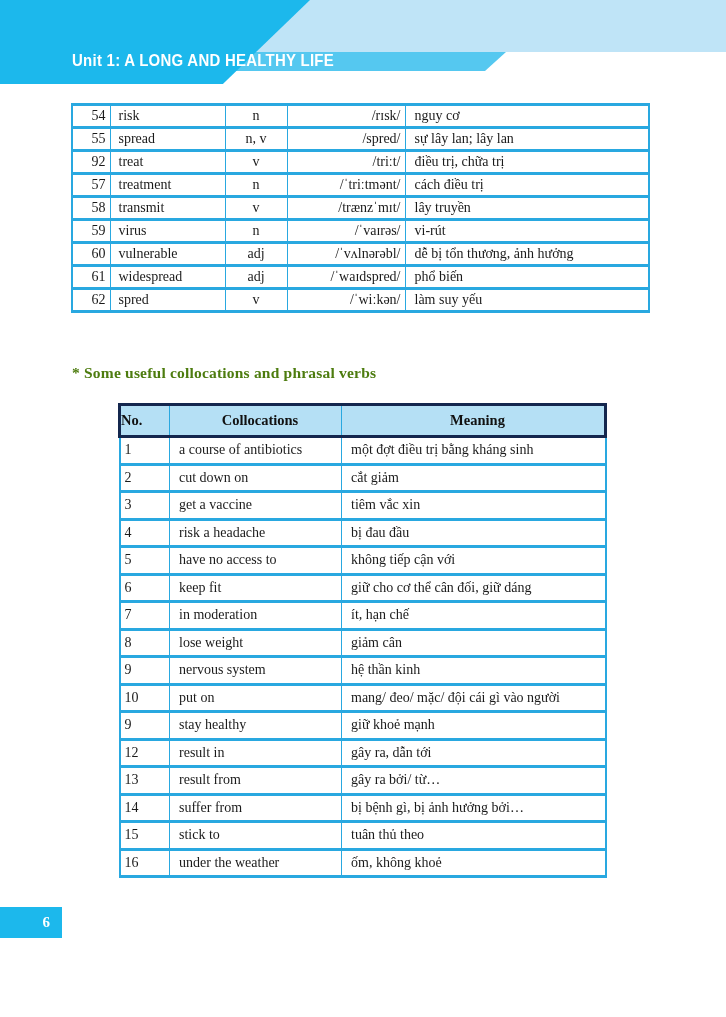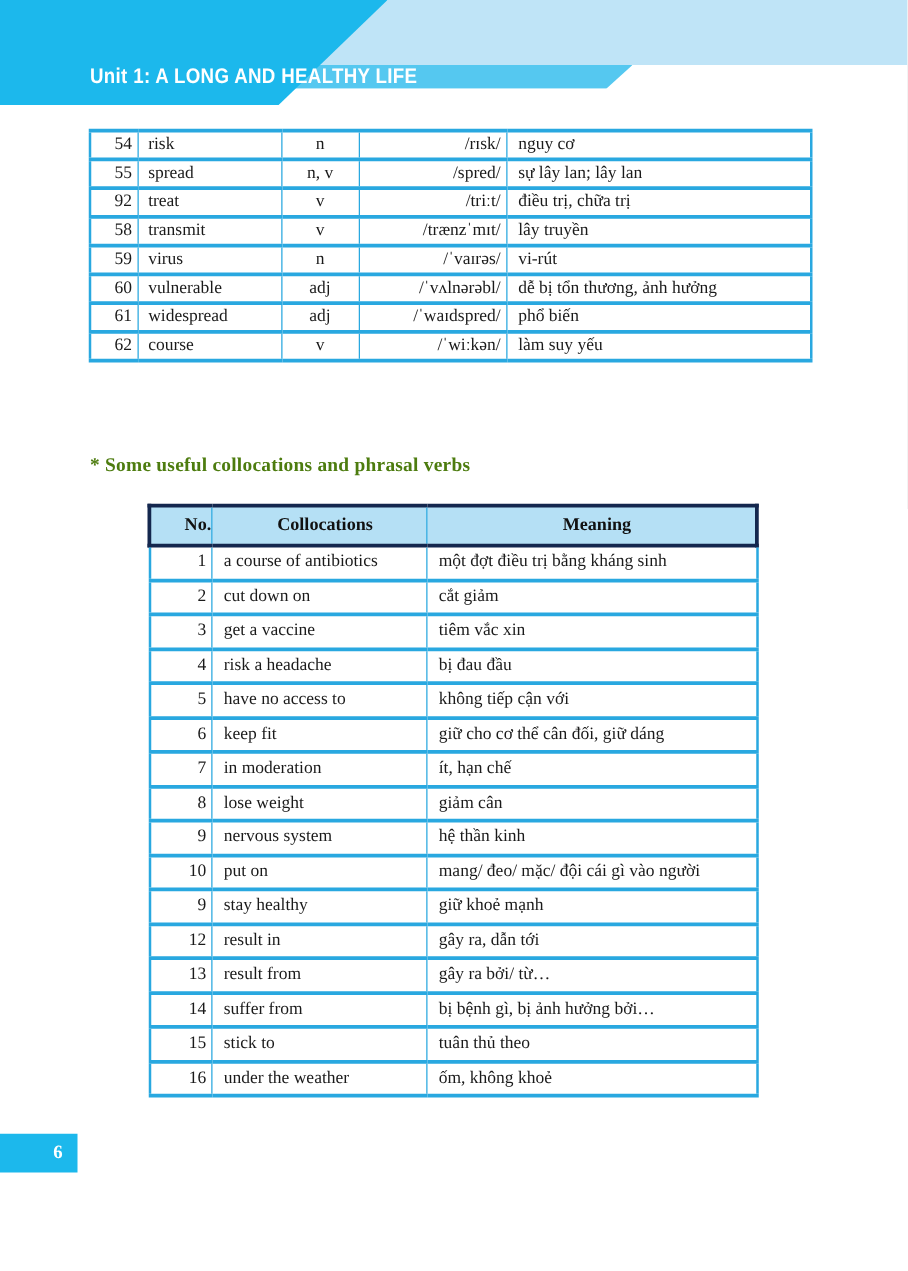--- a/index.html
+++ b/index.html
@@ -95,21 +95,21 @@
   .ctable td {
     border: 1.5px solid #29a8e0;
     border-top: 3px solid #29a8e0;
     border-bottom: 3px solid #29a8e0;
     height: 27.5px;
     font-size: 14px;
     padding: 0 4px;
     overflow: hidden;
     white-space: nowrap;
   }
-  .ctable .c-no   { width: 50px;  text-align: right; }
+  .ctable .c-no   { width: 50px;  text-align: left; }
   .ctable .c-coll { width: 172px; padding-left: 9px; }
   .ctable .c-mean { width: 264px; padding-left: 9px; }
 
   
   .page-tab {
     position: absolute; left: 0; top: 907px;
     width: 62px; height: 31px;
     background: #1cb8ec;
     color: #ffffff;
     font-size: 15px;
@@ -147,20 +147,27 @@
           <td class="c-mean">sự lây lan; lây lan</td>
         </tr>
         <tr>
           <td class="c-no">92</td>
           <td class="c-word">treat</td>
           <td class="c-pos">v</td>
           <td class="c-ipa">/triːt/</td>
           <td class="c-mean">điều trị, chữa trị</td>
         </tr>
         <tr>
+          <td class="c-no">57</td>
+          <td class="c-word">treatment</td>
+          <td class="c-pos">n</td>
+          <td class="c-ipa">/ˈtriːtmənt/</td>
+          <td class="c-mean">cách điều trị</td>
+        </tr>
+        <tr>
           <td class="c-no">58</td>
           <td class="c-word">transmit</td>
           <td class="c-pos">v</td>
           <td class="c-ipa">/trænzˈmɪt/</td>
           <td class="c-mean">lây truyền</td>
         </tr>
         <tr>
           <td class="c-no">59</td>
           <td class="c-word">virus</td>
           <td class="c-pos">n</td>
@@ -176,21 +183,21 @@
         </tr>
         <tr>
           <td class="c-no">61</td>
           <td class="c-word">widespread</td>
           <td class="c-pos">adj</td>
           <td class="c-ipa">/ˈwaɪdspred/</td>
           <td class="c-mean">phổ biến</td>
         </tr>
         <tr>
           <td class="c-no">62</td>
-          <td class="c-word">course</td>
+          <td class="c-word">spred</td>
           <td class="c-pos">v</td>
           <td class="c-ipa">/ˈwiːkən/</td>
           <td class="c-mean">làm suy yếu</td>
         </tr>
       </tbody>
     </table>
   </div>
 
   <div class="section-heading">* Some useful collocations and phrasal verbs</div>
 

